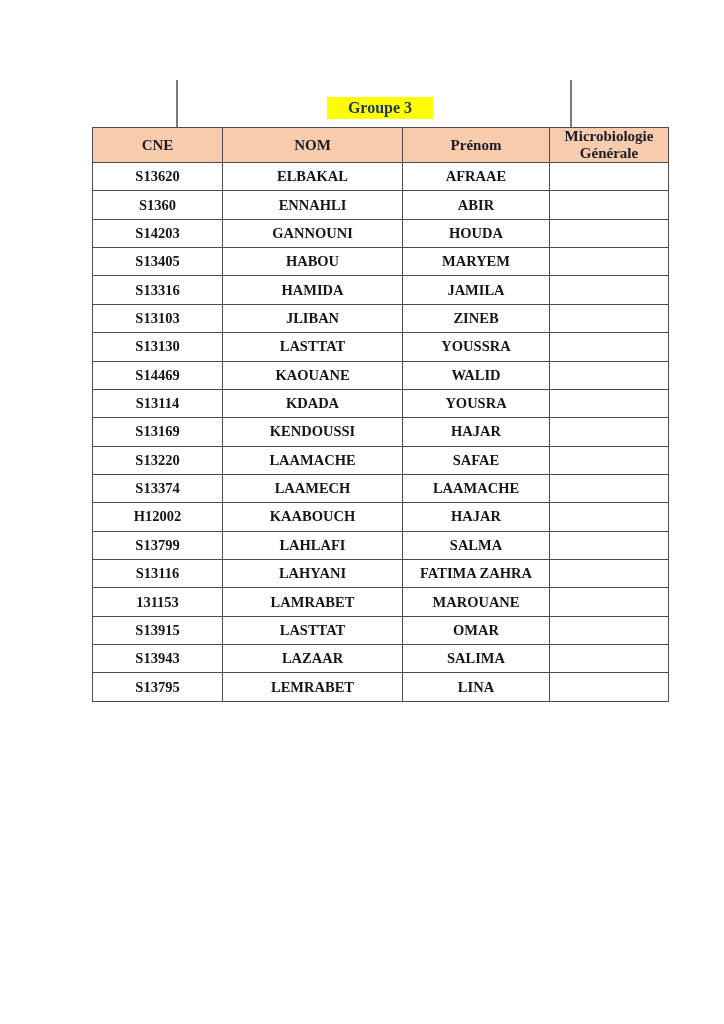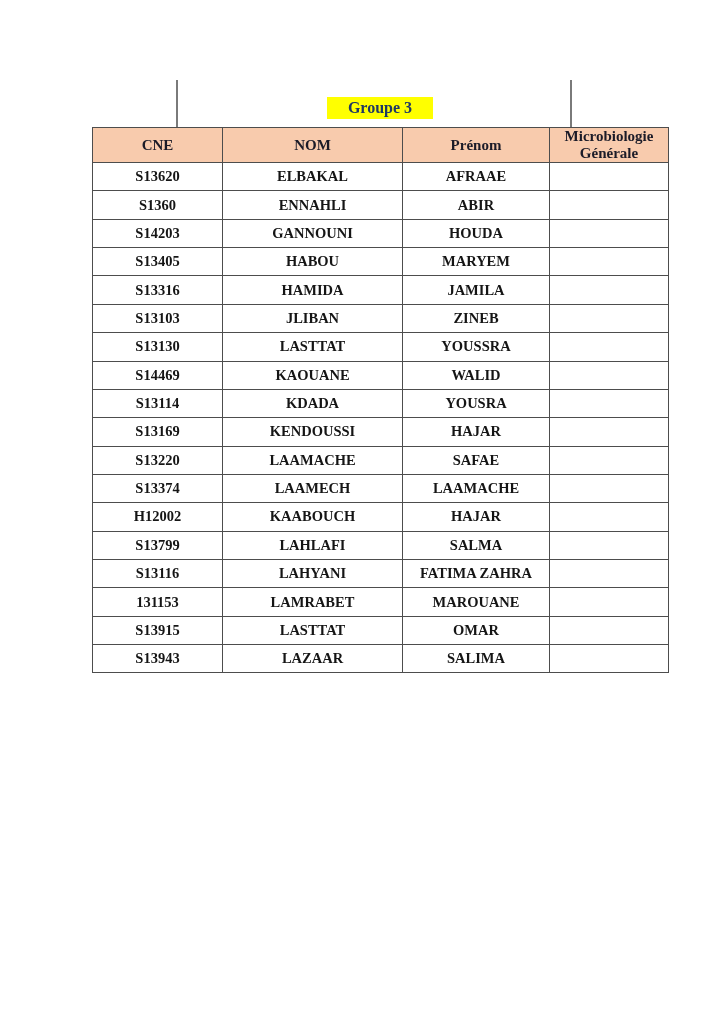--- a/index.html
+++ b/index.html
@@ -204,16 +204,22 @@
           <td>LASTTAT</td>
           <td>OMAR</td>
           <td></td>
         </tr>
         <tr>
           <td>S13943</td>
           <td>LAZAAR</td>
           <td>SALIMA</td>
           <td></td>
         </tr>
+        <tr>
+          <td>S13795</td>
+          <td>LEMRABET</td>
+          <td>LINA</td>
+          <td></td>
+        </tr>
       </tbody>
   </table>
 
 </div>
 
 </body></html>

